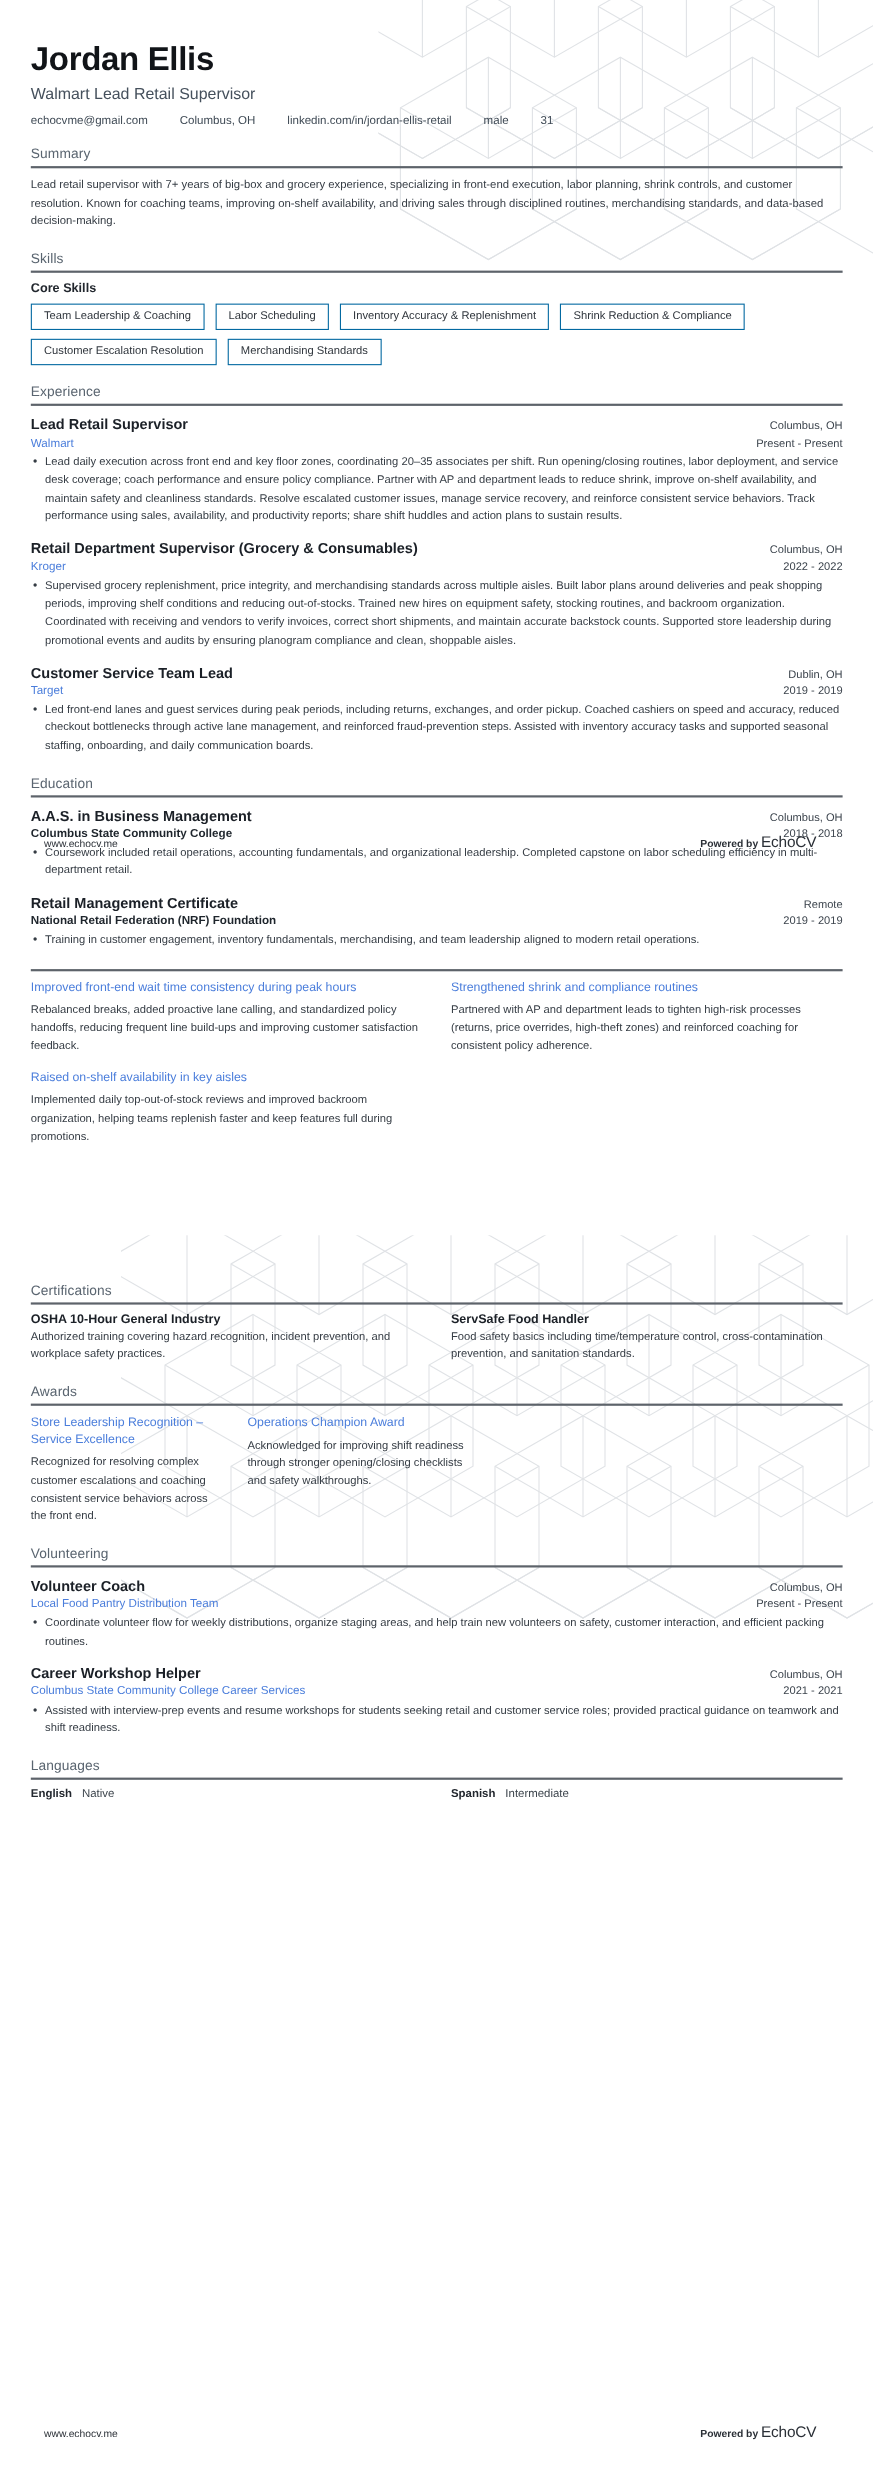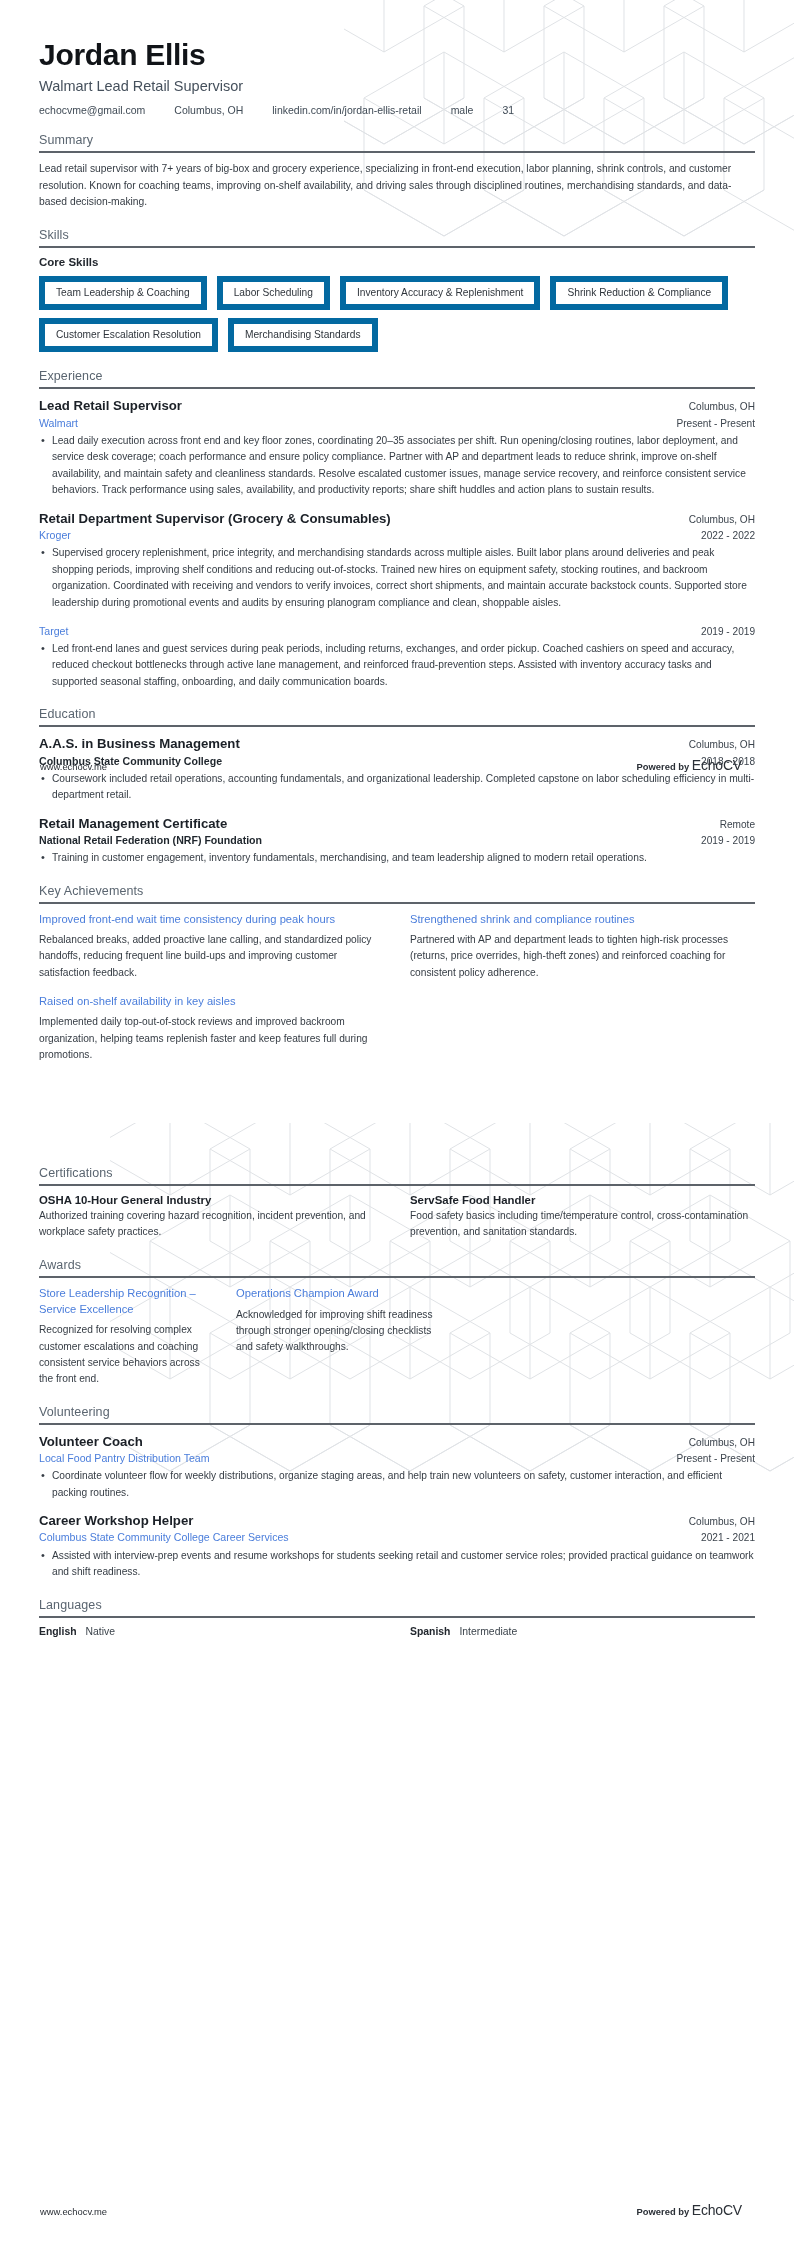--- a/index.html
+++ b/index.html
@@ -28,21 +28,21 @@
     position: absolute;
     pointer-events: none;
     opacity: 0.55;
     z-index: 0;
   }
   .wm-top-right { top: -40px; right: -30px; }
 
   .content {
     position: relative;
     z-index: 2;
-    padding: 0 39px;
+    padding: 0 28px;
   }
 
   
   .hdr { padding-top: 38px; }
   .hdr-name {
     font-size: 30px;
     font-weight: bold;
     color: #111418;
     letter-spacing: -0.3px;
     line-height: 1.1;
@@ -94,21 +94,21 @@
     font-weight: bold;
     color: #22272e;
     margin: 4px 0 8px 0;
   }
   .chips {
     display: flex;
     flex-wrap: wrap;
     gap: 8px 10px;
   }
   .chip {
-    border: 6px solid #0369a1;
+    border: 1px solid #0369a1;
     padding: 5px 11px;
     font-size: 10.2px;
     color: #2f3view;
     color: #2f353c;
     line-height: 1.2;
     white-space: nowrap;
   }
 
   
   .entry { margin-bottom: 11px; }
@@ -319,20 +319,24 @@
           <div class="entry-org">Kroger</div>
           <div class="entry-meta">2022 - 2022</div>
         </div>
         <ul class="bullets">
           <li>Supervised grocery replenishment, price integrity, and merchandising standards across multiple aisles. Built labor plans around deliveries and peak shopping periods, improving shelf conditions and reducing out-of-stocks. Trained new hires on equipment safety, stocking routines, and backroom organization. Coordinated with receiving and vendors to verify invoices, correct short shipments, and maintain accurate backstock counts. Supported store leadership during promotional events and audits by ensuring planogram compliance and clean, shoppable aisles.</li>
         </ul>
       </div>
 
       <div class="entry">
         <div class="entry-row">
+          <div class="entry-title">Customer Service Team Lead</div>
+          <div class="entry-meta">Dublin, OH</div>
+        </div>
+        <div class="entry-row">
           <div class="entry-org">Target</div>
           <div class="entry-meta">2019 - 2019</div>
         </div>
         <ul class="bullets">
           <li>Led front-end lanes and guest services during peak periods, including returns, exchanges, and order pickup. Coached cashiers on speed and accuracy, reduced checkout bottlenecks through active lane management, and reinforced fraud-prevention steps. Assisted with inventory accuracy tasks and supported seasonal staffing, onboarding, and daily communication boards.</li>
         </ul>
       </div>
     </div>
 
     <div class="section">
@@ -362,21 +366,20 @@
           <div class="entry-org plain">National Retail Federation (NRF) Foundation</div>
           <div class="entry-meta">2019 - 2019</div>
         </div>
         <ul class="bullets">
           <li>Training in customer engagement, inventory fundamentals, merchandising, and team leadership aligned to modern retail operations.</li>
         </ul>
       </div>
     </div>
 
     <div class="section">
-      <div class="section-title">Key Achievements</div>
       <div class="section-rule"></div>
       <div class="two-col">
         <div class="col">
           <div class="ach">
             <div class="ach-title">Improved front-end wait time consistency during peak hours</div>
             <div class="ach-desc">Rebalanced breaks, added proactive lane calling, and standardized policy handoffs, reducing frequent line build-ups and improving customer satisfaction feedback.</div>
           </div>
           <div class="ach">
             <div class="ach-title">Raised on-shelf availability in key aisles</div>
             <div class="ach-desc">Implemented daily top-out-of-stock reviews and improved backroom organization, helping teams replenish faster and keep features full during promotions.</div>

